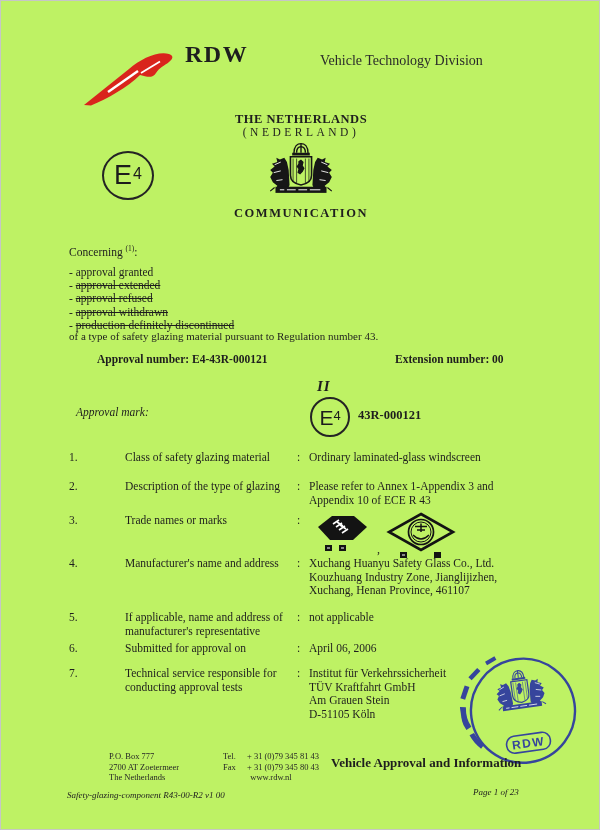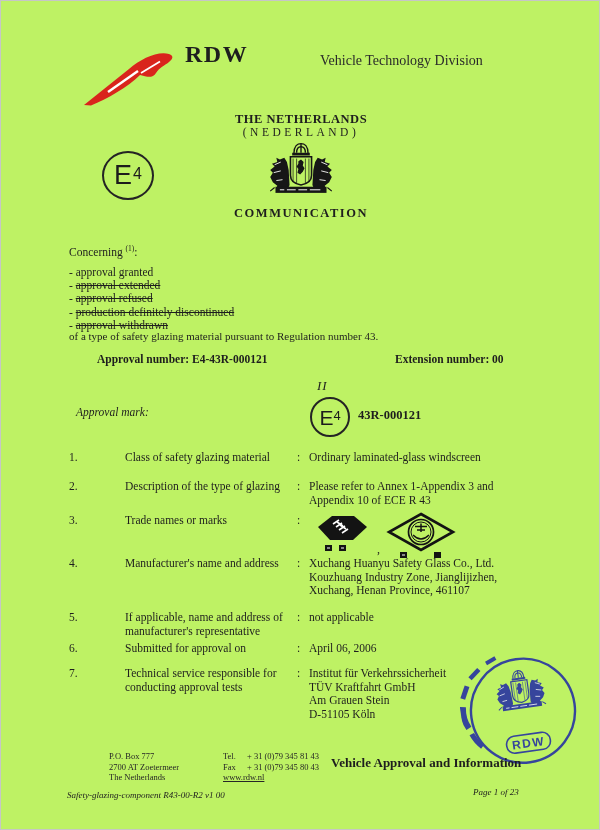--- a/index.html
+++ b/index.html
@@ -23,21 +23,21 @@
     border:2.5px solid #242424;border-radius:50%;
     display:flex;align-items:center;justify-content:center;
     font-family:"Liberation Sans", sans-serif;color:#1c1c1c;background:transparent;
   }
   .emark-hdr{left:101px;top:150px;width:48px;height:45px;}
   .emark-hdr .e{font-size:27px;line-height:1;}
   .emark-hdr .n{font-size:16px;line-height:1;margin-left:1px;transform:translateY(-2px);}
   .emark-mid{left:309px;top:396px;width:36px;height:36px;border-width:2px;}
   .emark-mid .e{font-size:21px;line-height:1;}
   .emark-mid .n{font-size:13px;line-height:1;transform:translateY(-2px);}
-  .roman{left:316px;top:377px;font-size:13px;font-weight:normal;font-style:italic;letter-spacing:1px;}
+  .roman{left:316px;top:377px;font-size:15px;font-weight:bold;font-style:italic;letter-spacing:1px;}
   .mark-code{left:357px;top:407px;font-size:12.5px;font-weight:bold;}
   .mark-label{left:75px;top:405px;font-size:11.5px;font-style:italic;}
   
   .concerning-head{left:68px;top:243px;font-size:11.5px;}
   .concerning-head sup{font-size:7.5px;}
   .concerning-list{left:68px;top:265px;font-size:11.5px;line-height:13.2px;}
   .closing{left:68px;top:329px;font-size:11px;}
   .appr-num{left:68px;top:352px;font-size:11.5px;font-weight:bold;margin-left:28px;}
   .ext-num{left:394px;top:352px;font-size:11.5px;font-weight:bold;}
   
@@ -47,21 +47,21 @@
   .row .val{position:relative;padding-left:12px;flex:1;}
   .row .colon{position:absolute;left:0;top:0;}
   .logos{display:flex;align-items:flex-start;gap:6px;margin-top:-2px;}
   .logo-sep{font-size:12px;align-self:flex-end;margin:0 0 2px 0;}
   
   .stamp{left:460px;top:650px;width:120px;height:120px;transform:rotate(-8deg);}
   
   .f-address{left:108px;top:750px;font-size:8.5px;line-height:10.5px;color:#262626;}
   .f-contact{left:222px;top:750px;font-size:8.5px;line-height:10.5px;color:#262626;}
   .f-contact .lab{display:inline-block;width:24px;}
-  .f-site{text-decoration:underline;}
+  .f-site{text-align:center;}
   .f-dept{left:330px;top:754px;font-size:13px;font-weight:bold;}
   .f-docref{left:66px;top:789px;font-size:9px;font-style:italic;}
   .f-page{left:472px;top:786px;font-size:9px;font-style:italic;}
 </style>
 </head>
 <body>
 
 <div class="page">
 
   <svg width="0" height="0" style="position:absolute" aria-hidden="true">
@@ -120,22 +120,22 @@
       <span class="n">4</span>
   </div>
 
   <div class="abs concerning-head">
     <span>Concerning</span>&nbsp;<sup>(1)</sup><span>:</span>
   </div>
   <div class="abs concerning-list">
     <div><span>-</span> <span>approval granted</span></div>
     <div><span>-</span> <span class="strike">approval extended</span></div>
     <div><span>-</span> <span class="strike">approval refused</span></div>
+    <div><span>-</span> <span class="strike">approval withdrawn</span></div>
     <div><span>-</span> <span class="strike">production definitely discontinued</span></div>
-    <div><span>-</span> <span class="strike">approval withdrawn</span></div>
   </div>
   <div class="abs closing">of a type of safety glazing material pursuant to Regulation number 43.</div>
 
   <div class="abs appr-num">Approval number: E4-43R-000121</div>
   <div class="abs ext-num">Extension number: 00</div>
 
   <div class="abs mark-label">Approval mark:</div>
   <div class="abs roman">II</div>
   <div class="abs emark emark-mid">
     <span class="e">E</span>

